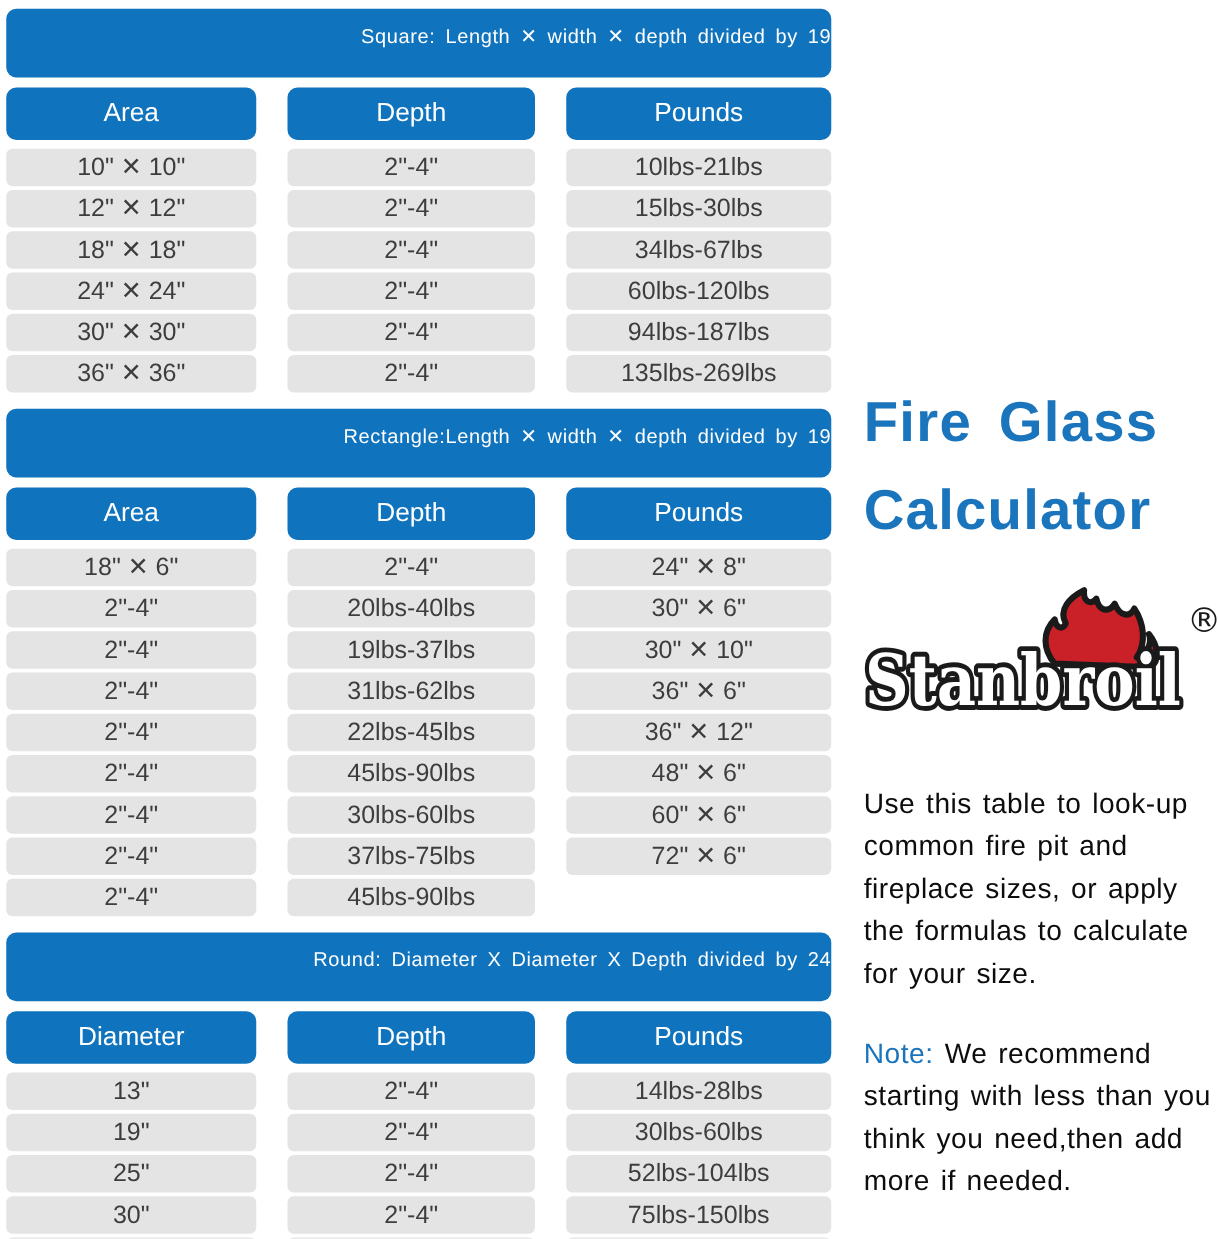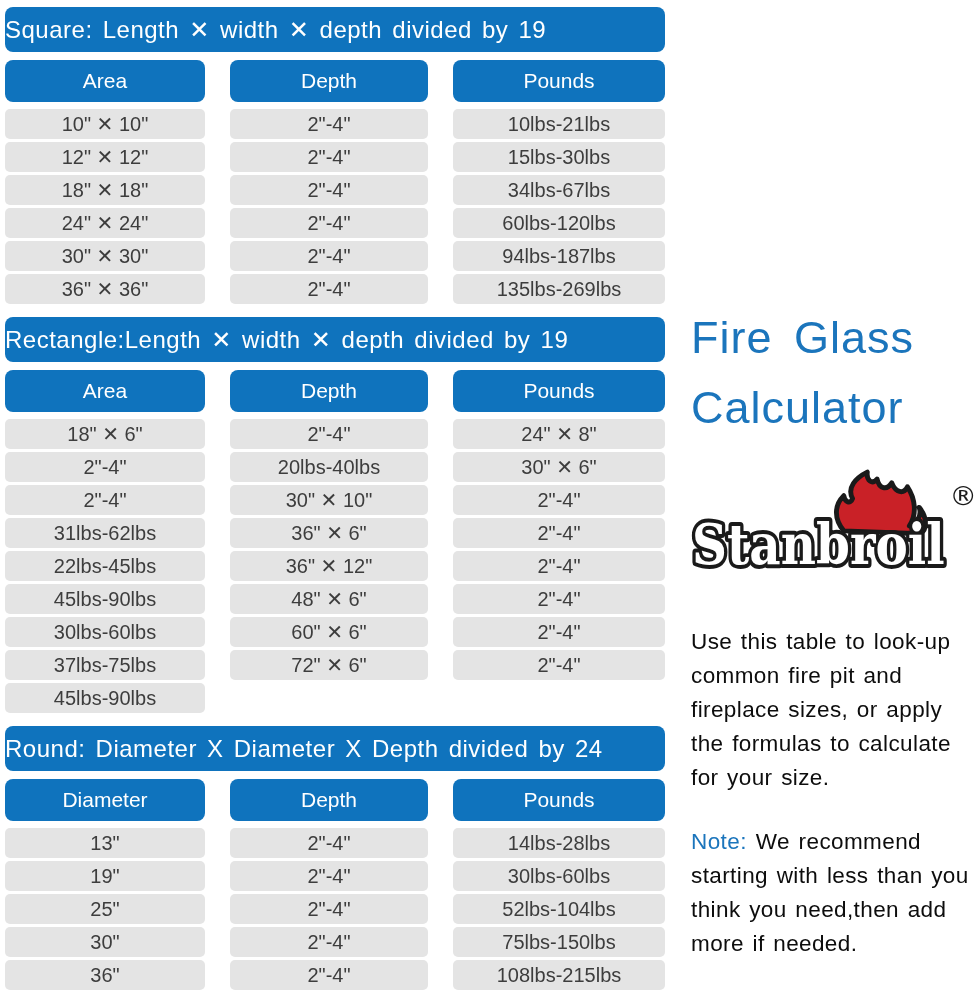--- a/index.html
+++ b/index.html
@@ -3,39 +3,39 @@
 <meta charset="utf-8">
 <style>
   html,body{margin:0;padding:0;background:#ffffff;}
   body{width:974px;height:991px;overflow:hidden;font-family:"Liberation Sans",sans-serif;}
   .page{display:flex;width:974px;height:991px;box-sizing:border-box;padding:7px 0 0 5px;}
 
   
   .tables-col{width:660px;flex:0 0 660px;}
   .table-block{margin-bottom:13px;}
   .title-bar{
-    background:#0f73bd;color:#ffffff;height:45px;line-height:45px;
-    border-radius:8px;text-align:left;font-size:24px;letter-spacing:0.5px;word-spacing:3px;
+    background:#0f73bd;color:#ffffff;height:55px;line-height:45px;
+    border-radius:8px;text-align:right;font-size:16px;letter-spacing:0.5px;word-spacing:3px;
   }
   .thead,.tbody{display:grid;grid-template-columns:200px 198px 1fr;column-gap:25px;}
   .thead{margin-top:8px;margin-bottom:7px;}
   .hcell{
     background:#0f73bd;color:#ffffff;height:42px;line-height:42px;
     text-align:center;border-radius:8px;font-size:21px;
   }
   .tbody{row-gap:3px;}
   .cell{
     background:#e4e4e4;color:#3d3d3d;height:30px;line-height:30px;
     text-align:center;border-radius:5px;font-size:20px;
   }
 
   
   .side-col{flex:1;box-sizing:border-box;padding:296px 6px 0 26px;}
   .fg-title{
-    color:#1b75bc;font-size:45px;font-weight:normal;line-height:1.55;
+    color:#1b75bc;font-size:45px;font-weight:bold;line-height:1.55;
     letter-spacing:1px;word-spacing:8px;
   }
   .logo{margin-top:26px;}
   .desc{
     margin:40px 0 0 0;font-size:22.5px;line-height:34px;color:#0d0d0d;
     letter-spacing:0.4px;word-spacing:2px;
   }
   .note{margin:30px 0 0 0;font-size:22.5px;line-height:34px;color:#0d0d0d;
     letter-spacing:0.4px;word-spacing:2px;}
   .note-label{color:#1b75bc;margin-right:9px;text-align:right;}
@@ -87,20 +87,21 @@
           <div class="hcell">Pounds</div>
         </div>
     <div class="tbody">
           <div class="cell">18" ✕ 6"</div>
           <div class="cell">2"-4"</div>
           <div class="cell">24" ✕ 8"</div>
           <div class="cell">2"-4"</div>
           <div class="cell">20lbs-40lbs</div>
           <div class="cell">30" ✕ 6"</div>
           <div class="cell">2"-4"</div>
+          <div class="cell">19lbs-37lbs</div>
           <div class="cell">30" ✕ 10"</div>
           <div class="cell">2"-4"</div>
           <div class="cell">31lbs-62lbs</div>
           <div class="cell">36" ✕ 6"</div>
           <div class="cell">2"-4"</div>
           <div class="cell">22lbs-45lbs</div>
           <div class="cell">36" ✕ 12"</div>
           <div class="cell">2"-4"</div>
           <div class="cell">45lbs-90lbs</div>
           <div class="cell">48" ✕ 6"</div>

